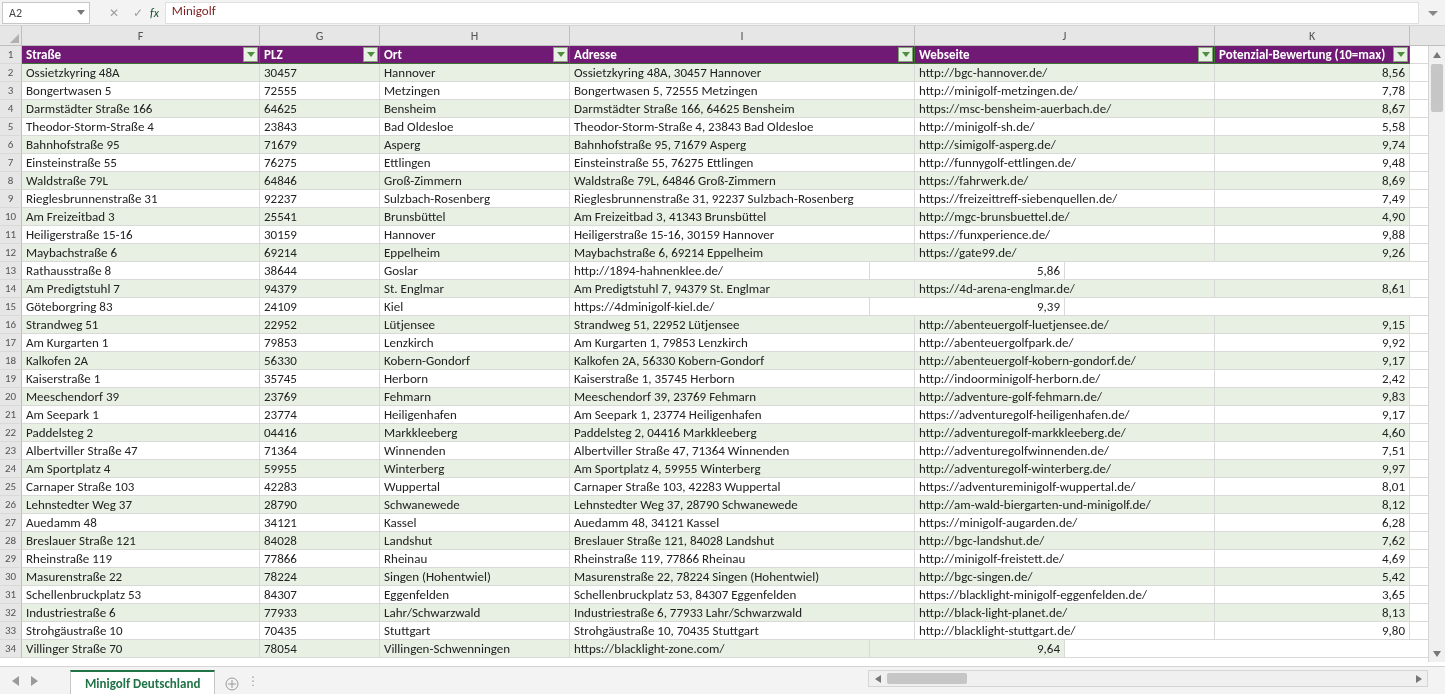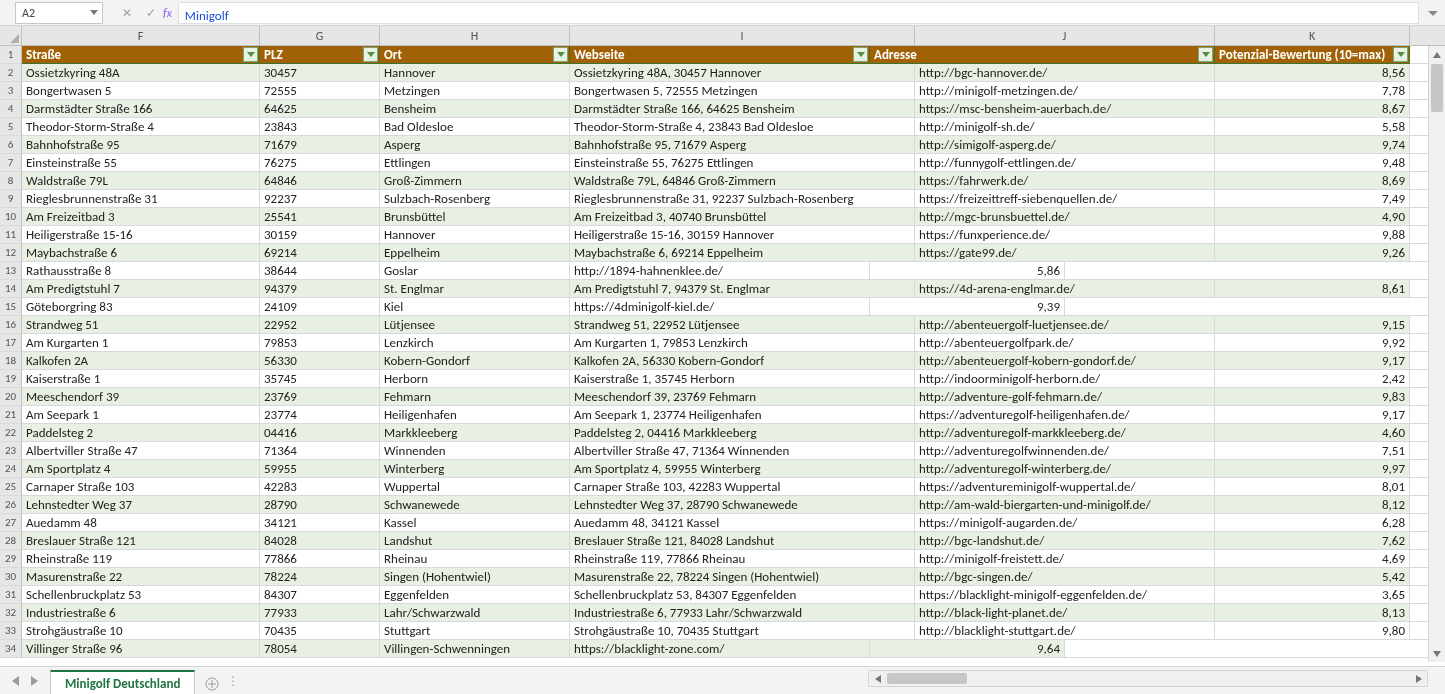--- a/index.html
+++ b/index.html
@@ -15,21 +15,20 @@
     user-select: none;
   }
 
   
   .formula-bar {
     display: flex;
     align-items: center;
     height: 26px;
     border-bottom: 1px solid #d4d4d4;
     background: #f3f3f3;
-    padding-left: 13px;
   }
   .name-box {
     width: 88px;
     height: 22px;
     margin: 2px 0 2px 2px;
     background: #fff;
     border: 1px solid #c7c7c7;
     display: flex;
     align-items: center;
     padding: 0 18px 0 6px;
@@ -50,33 +49,33 @@
   }
   .fb-ico {
     width: 24px; height: 22px;
     display: flex; align-items:center; justify-content:center;
     color: #9e9e9e;
     font-size: 12px;
   }
   .fx-label {
     font-style: italic;
     font-size: 12px;
-    color: #8b5cf6;
+    color: #14532d;
     margin-right: 6px;
   }
   .formula-input {
     flex: 1;
     height: 22px;
     background: #fff;
     border: 1px solid #e0e0e0;
     padding: 0 6px;
     font-size: 13px;
-    color: #1d4ed8;
+    color: #7f1d1d;
     margin-right: 4px;
-    display: flex; align-items:flex-end;
+    display: flex; align-items:flex-start;
   }
   .fb-expand {
     width: 20px; height: 22px;
     display:flex; align-items:center; justify-content:center;
     color: #888;
     margin-right: 2px;
   }
 
   
   .grid-wrap {
@@ -153,21 +152,21 @@
   .row .cell.F { flex: 0 0 238px; }
   .row .cell.G { flex: 0 0 120px; }
   .row .cell.H { flex: 0 0 190px; }
   .row .cell.I { flex: 0 0 345px; }
   .row .cell.J { flex: 0 0 300px; }
   .row .cell.K { flex: 0 0 195px; text-align: right; }
   .row .cellpad { flex:1; border-bottom:1px solid #d9d9d9; }
 
   
   .row.header .cell {
-    background: #a16207;
+    background: #701a75;
     color: #fff;
     font-weight: 600;
     border-right: 1px solid #3d7330;
     border-bottom: 1px solid #3d7330;
     position: relative;
     padding-right: 24px;
   }
   .row.header .cell.K { text-align: left; }
   .row.header .cell .filter {
     position: absolute;
@@ -221,20 +220,21 @@
     padding: 0 6px;
   }
   .tabnav .tbtn {
     width: 18px; height:18px;
     display:flex;align-items:center;justify-content:center;
     color:#9a9a9a;
   }
   .tabs {
     display:flex; align-items:flex-end;
     height: 28px;
+    margin-left: 20px;
   }
   .tab {
     padding: 4px 14px 5px 14px;
     background:#fff;
     border-top: 2px solid #217346;
     border-right: 1px solid #c7c7c7;
     border-left: 1px solid #c7c7c7;
     color:#217346;
     font-weight:600;
     font-size: 13px;
@@ -331,26 +331,26 @@
       <div class="cell G"><span>PLZ</span><span class="filter">
             <svg width="8" height="6">
               <polygon points="0,0 8,0 4,5"></polygon>
             </svg>
           </span></div>
       <div class="cell H"><span>Ort</span><span class="filter">
             <svg width="8" height="6">
               <polygon points="0,0 8,0 4,5"></polygon>
             </svg>
           </span></div>
-      <div class="cell J"><span>Webseite</span><span class="filter">
+      <div class="cell I"><span>Adresse</span><span class="filter">
             <svg width="8" height="6">
               <polygon points="0,0 8,0 4,5"></polygon>
             </svg>
           </span></div>
-      <div class="cell I"><span>Adresse</span><span class="filter">
+      <div class="cell J"><span>Webseite</span><span class="filter">
             <svg width="8" height="6">
               <polygon points="0,0 8,0 4,5"></polygon>
             </svg>
           </span></div>
       <div class="cell K"><span>Potenzial-Bewertung (10=max)</span><span class="filter">
             <svg width="8" height="6">
               <polygon points="0,0 8,0 4,5"></polygon>
             </svg>
           </span></div>
       <div class="cellpad"></div>
@@ -434,21 +434,21 @@
         <div class="cell I">Rieglesbrunnenstraße 31, 92237 Sulzbach-Rosenberg</div>
         <div class="cell J">https://freizeittreff-siebenquellen.de/</div>
         <div class="cell K">7,49</div>
         <div class="cellpad"></div>
       </div>
       <div class="row alt">
         <div class="rh">10</div>
         <div class="cell F">Am Freizeitbad 3</div>
         <div class="cell G">25541</div>
         <div class="cell H">Brunsbüttel</div>
-        <div class="cell I">Am Freizeitbad 3, 40740 Brunsbüttel</div>
+        <div class="cell I">Am Freizeitbad 3, 41343 Brunsbüttel</div>
         <div class="cell J">http://mgc-brunsbuettel.de/</div>
         <div class="cell K">4,90</div>
         <div class="cellpad"></div>
       </div>
       <div class="row">
         <div class="rh">11</div>
         <div class="cell F">Heiligerstraße 15-16</div>
         <div class="cell G">30159</div>
         <div class="cell H">Hannover</div>
         <div class="cell I">Heiligerstraße 15-16, 30159 Hannover</div>
@@ -669,21 +669,21 @@
         <div class="cell F">Strohgäustraße 10</div>
         <div class="cell G">70435</div>
         <div class="cell H">Stuttgart</div>
         <div class="cell I">Strohgäustraße 10, 70435 Stuttgart</div>
         <div class="cell J">http://blacklight-stuttgart.de/</div>
         <div class="cell K">9,80</div>
         <div class="cellpad"></div>
       </div>
       <div class="row alt">
         <div class="rh">34</div>
-        <div class="cell F">Villinger Straße 96</div>
+        <div class="cell F">Villinger Straße 70</div>
         <div class="cell G">78054</div>
         <div class="cell H">Villingen-Schwenningen</div>
         <div class="cell J">https://blacklight-zone.com/</div>
         <div class="cell K">9,64</div>
         <div class="cellpad"></div>
       </div>
     </div>
 
   <div class="vscroll">
     <div class="btn">

